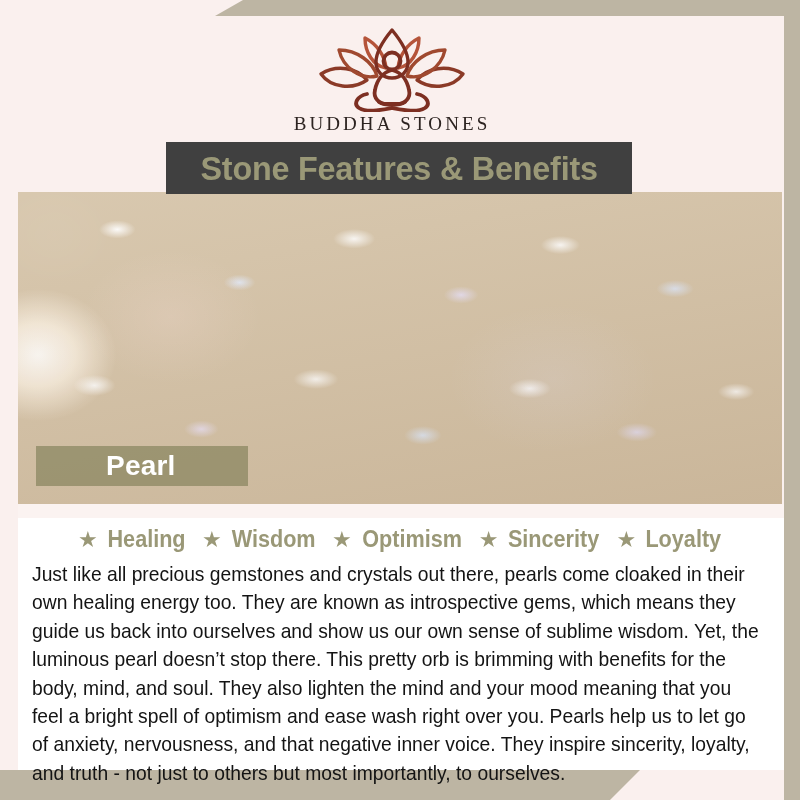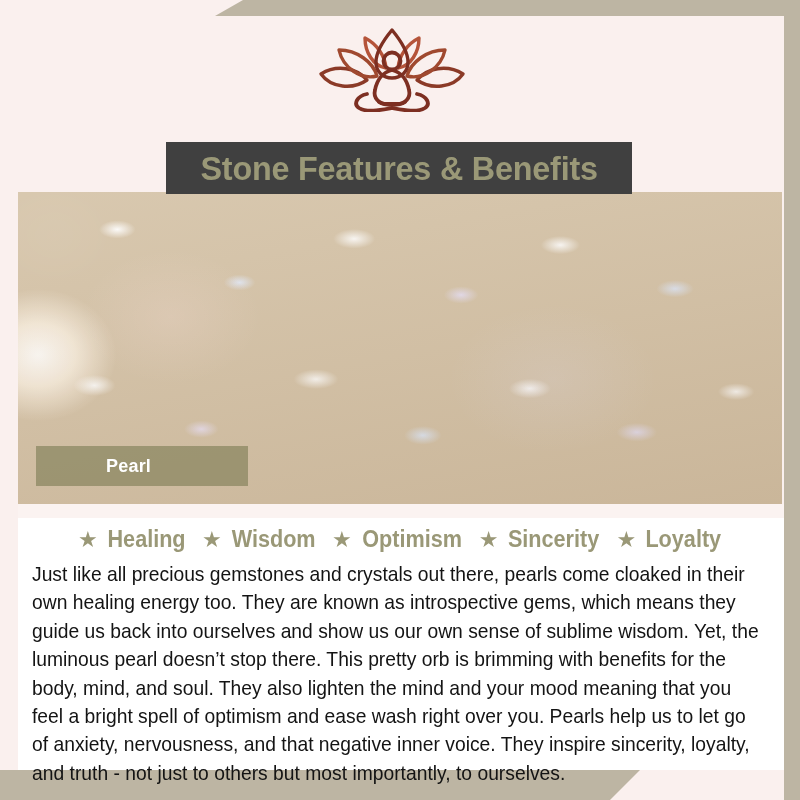--- a/index.html
+++ b/index.html
@@ -191,21 +191,21 @@
     bottom: 18px;
     width: 212px;
     height: 40px;
     background: rgba(152,145,110,.93);
     display: flex;
     align-items: center;
     z-index: 5;
   }
   .stone-chip-label {
     color: #ffffff;
-    font-size: 18px;
+    font-size: 28px;
     font-weight: bold;
     letter-spacing: 0.2px;
     margin-left: 70px;
   }
 
   
   .content {
     position: absolute;
     top: 488px;
     left: 18px;
@@ -293,20 +293,21 @@
 
         <circle cx="85" cy="37" r="8.5"></circle>
 
         <path d="M85 46 C76 48 70 56 68 66 C66 74 72 80 80 80 L90 80 C98 80 104 74 102 66 C100 56 94 48 85 46 Z"></path>
 
         <path d="M60 70 C50 72 46 80 52 84 C60 89 74 86 85 84 C96 86 110 89 118 84 C124 80 120 72 110 70"></path>
 
         <path d="M72 78 C78 82 92 82 98 78"></path>
       </g>
     </svg>
+    <div class="brand-name">BUDDHA STONES</div>
   </div>
 
   <div class="hero">
     <div class="hero-photo">
       <div class="pearl-layer a"></div>
       <div class="pearl-layer b"></div>
       <div class="pearl-layer c"></div>
       <div class="pearl-shine"></div>
       <div class="pearl-tint"></div>
     </div>

